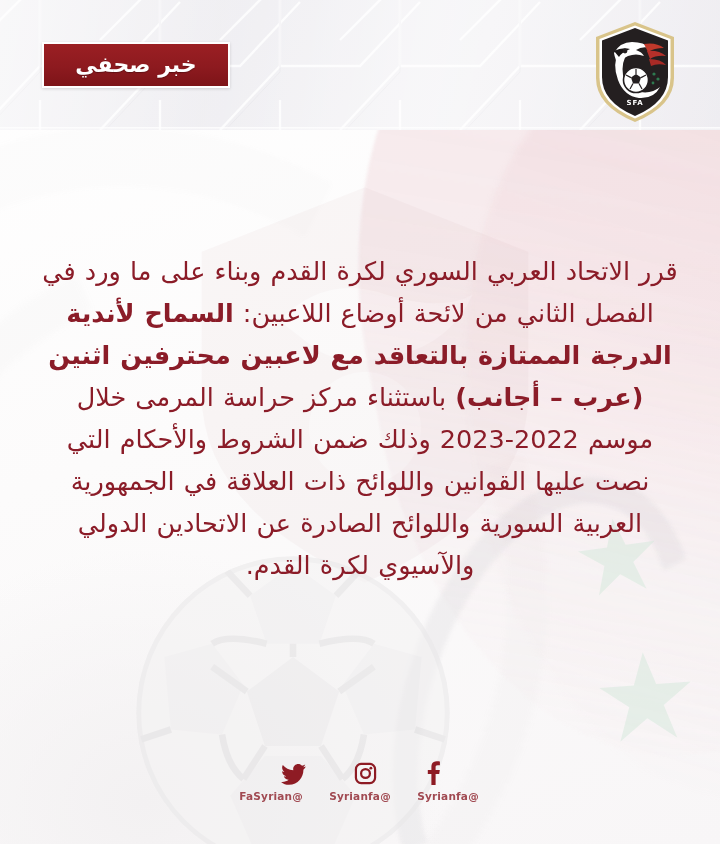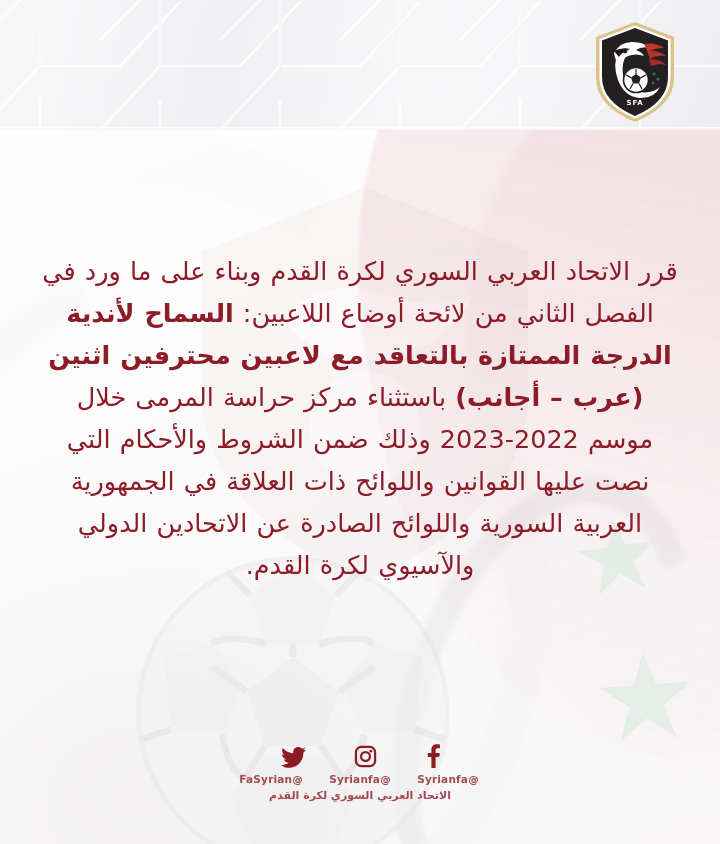--- a/index.html
+++ b/index.html
@@ -340,20 +340,23 @@
         <path d="M100 136 L160 72 L160 -4"></path>
         <path d="M220 136 L280 72 L280 -4"></path>
         <path d="M340 136 L400 72 L400 -4"></path>
         <path d="M460 136 L520 72 L520 -4"></path>
         <path d="M580 136 L640 72 L640 -4"></path>
       </g>
     </svg>
     <div class="header-sheen"></div>
     <div class="header-bottom-edge"></div>
 
+    <div class="badge">
+      <span class="badge-text">خبر صحفي</span>
+    </div>
 
     <svg class="crest" viewBox="0 0 86 104">
 
       <path d="M43 2 L82 17 L82 58 Q82 86 43 102 Q4 86 4 58 L4 17 Z" fill="#d9c48a"></path>
       <path d="M43 5.5 L78.5 19 L78.5 57.5 Q78.5 83.5 43 98.5 Q7.5 83.5 7.5 57.5 L7.5 19 Z" fill="#ffffff"></path>
       <path d="M43 8 L76 20.5 L76 57 Q76 82 43 96 Q10 82 10 57 L10 20.5 Z" fill="#241f20"></path>
 
       <path d="M27 28 Q20 45 26 60 Q32 76 47 78 Q62 79 68 67 Q60 74 48 72 Q34 69 31 55 Q29 42 36 32 Z" fill="#ffffff"></path>
 
       <path d="M22 33 Q28 22 40 22 Q52 22 58 28 Q50 26 44 30 Q50 32 52 36 Q44 33 36 36 Q29 39 27 45 Q23 40 22 33 Z" fill="#ffffff"></path>
@@ -400,16 +403,15 @@
       </svg>
       <svg class="social-icon" width="25" height="21" viewBox="0 0 26 22">
         <path d="M26 2.6c-0.96 0.43-1.99 0.72-3.07 0.85 1.1-0.66 1.95-1.71 2.35-2.96-1.03 0.61-2.17 1.06-3.39 1.3C20.92 0.71 19.54 0 18 0c-2.95 0-5.35 2.4-5.35 5.35 0 0.42 0.05 0.83 0.14 1.22C8.35 6.35 4.43 4.23 1.8 1.01 1.34 1.8 1.08 2.71 1.08 3.69c0 1.86 0.94 3.49 2.38 4.45-0.88-0.03-1.7-0.27-2.42-0.67v0.07c0 2.59 1.84 4.75 4.29 5.24-0.45 0.12-0.92 0.19-1.41 0.19-0.34 0-0.68-0.03-1-0.09 0.68 2.12 2.65 3.67 4.99 3.71-1.83 1.43-4.13 2.29-6.63 2.29-0.43 0-0.86-0.03-1.28-0.07C2.36 20.91 5.17 21.8 8.18 21.8c9.82 0 15.19-8.13 15.19-15.19 0-0.23-0.01-0.46-0.02-0.69C24.39 5.17 25.3 4.0 26 2.6z" fill="currentColor"></path>
       </svg>
     </div>
     <div class="social-handles">
       <span>@Syrianfa</span>
       <span>@Syrianfa</span>
       <span>@FaSyrian</span>
     </div>
-    <div class="footer-org">الاتحاد العربي السوري لكرة القدم</div>
   </div>
 
 </div>
 
 </body></html>

